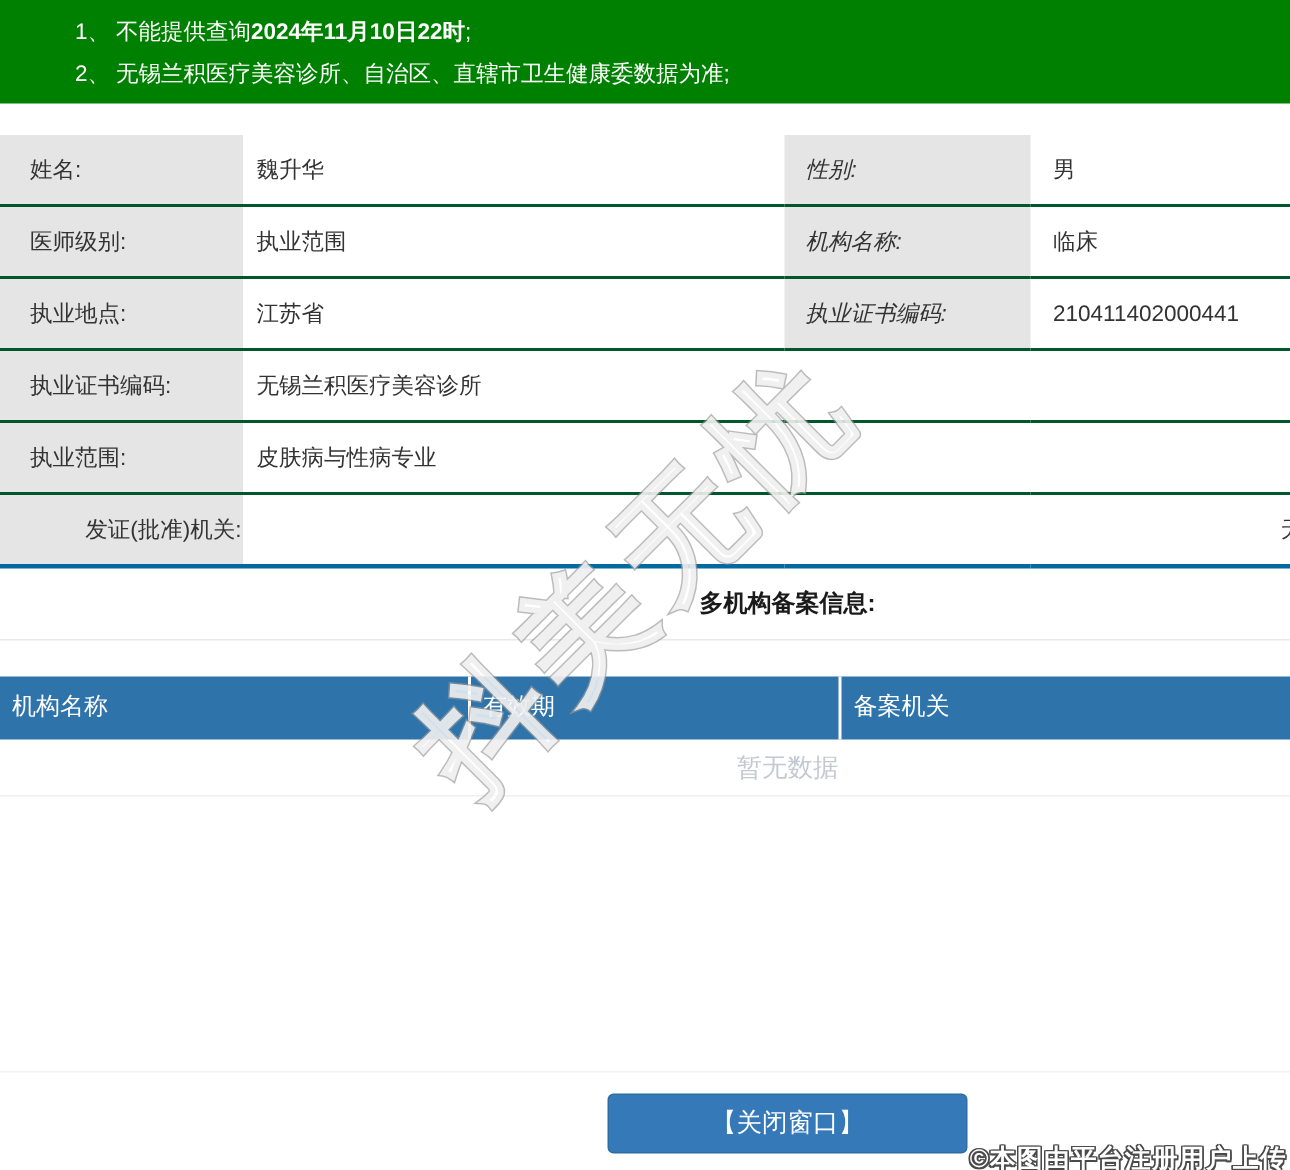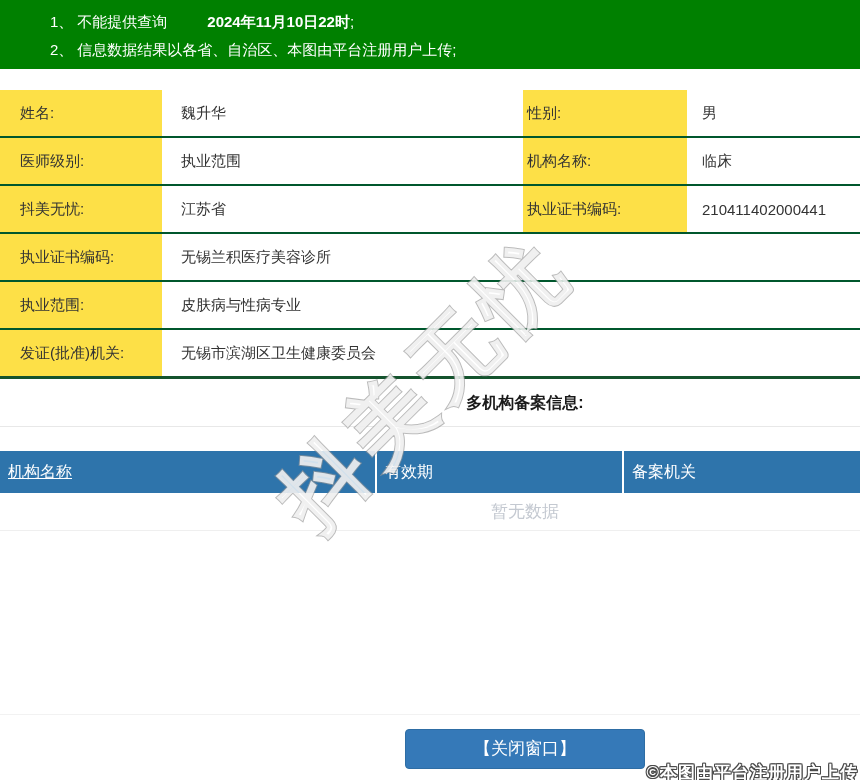--- a/index.html
+++ b/index.html
@@ -13,43 +13,43 @@
   }
   
   .notice-bar{
     background:#008000;
     color:#fff;
     padding:8px 10px 5px 50px;
     font-size:15px;
     line-height:28px;
   }
   .notice-line{white-space:nowrap;}
-  .notice-line b{font-weight:bold;margin-left:40px;}
+  .notice-line b{font-weight:bold;}
   .notice-num{margin-right:4px;}
   
   table.profile{
     width:1050px;
     border-collapse:collapse;
     margin-top:21px;
     table-layout:fixed;
   }
   table.profile td{
     height:44px;
     border-bottom:2px solid #00572d;
     font-size:15px;
     vertical-align:middle;
   }
-  table.profile tr:last-child td{border-bottom:3px solid #14532d;}
+  table.profile tr:last-child td{border-bottom:3px solid #0369a1;text-align:right;}
   td.lbl{
-    background:#fde047;
+    background:#e5e5e5;
     padding-left:20px;
     color:#333;
   }
-  td.lbl2{padding-left:4px;}
-  td.val{padding-left:19px;color:#333;}
+  td.lbl2{padding-left:14px;font-style:italic;}
+  td.val{padding-left:9px;color:#333;}
   td.val2{padding-left:15px;}
   
   .section-title{
     width:1050px;
     height:47px;
     line-height:47px;
     text-align:center;
     font-size:16px;
     font-weight:bold;
     color:#1a1a1a;
@@ -63,21 +63,21 @@
     background:#2e74ab;
     display:flex;
     color:#fff;
     font-size:16px;
   }
   .filing-col{
     line-height:42px;
     padding-left:8px;
     box-sizing:border-box;
   }
-  .filing-col-name{width:375px;text-decoration:underline;}
+  .filing-col-name{width:312px;}
   .filing-col-validity{width:247px;border-left:2px solid #fff;}
   .filing-col-authority{flex:1;border-left:2px solid #fff;}
   .empty-row{
     width:1050px;
     height:37px;
     line-height:37px;
     text-align:center;
     color:#c4c9d1;
     font-size:17px;
     border-bottom:1px solid #efefef;
@@ -140,21 +140,21 @@
 </head>
 <body>
 
 <div class="page">
 
   <div class="notice-bar">
     <div class="notice-line">
       <span class="notice-num">1、</span><span>不能提供查询</span><b>2024年11月10日22时</b><span>;</span>
     </div>
     <div class="notice-line">
-      <span class="notice-num">2、</span><span>信息数据结果以各省、自治区、本图由平台注册用户上传;</span>
+      <span class="notice-num">2、</span><span>无锡兰积医疗美容诊所、自治区、直辖市卫生健康委数据为准;</span>
     </div>
   </div>
 
   <table class="profile">
     <colgroup>
         <col style="width:162px">
         <col style="width:361px">
         <col style="width:164px">
         <col>
       </colgroup>
@@ -165,21 +165,21 @@
       <td class="lbl lbl2">性别:</td>
       <td class="val val2">男</td>
     </tr>
     <tr>
       <td class="lbl">医师级别:</td>
       <td class="val">执业范围</td>
       <td class="lbl lbl2">机构名称:</td>
       <td class="val val2">临床</td>
     </tr>
     <tr>
-      <td class="lbl">抖美无忧:</td>
+      <td class="lbl">执业地点:</td>
       <td class="val">江苏省</td>
       <td class="lbl lbl2">执业证书编码:</td>
       <td class="val val2">210411402000441</td>
     </tr>
     <tr>
       <td class="lbl">执业证书编码:</td>
       <td class="val" colspan="3">无锡兰积医疗美容诊所</td>
     </tr>
     <tr>
       <td class="lbl">执业范围:</td>

